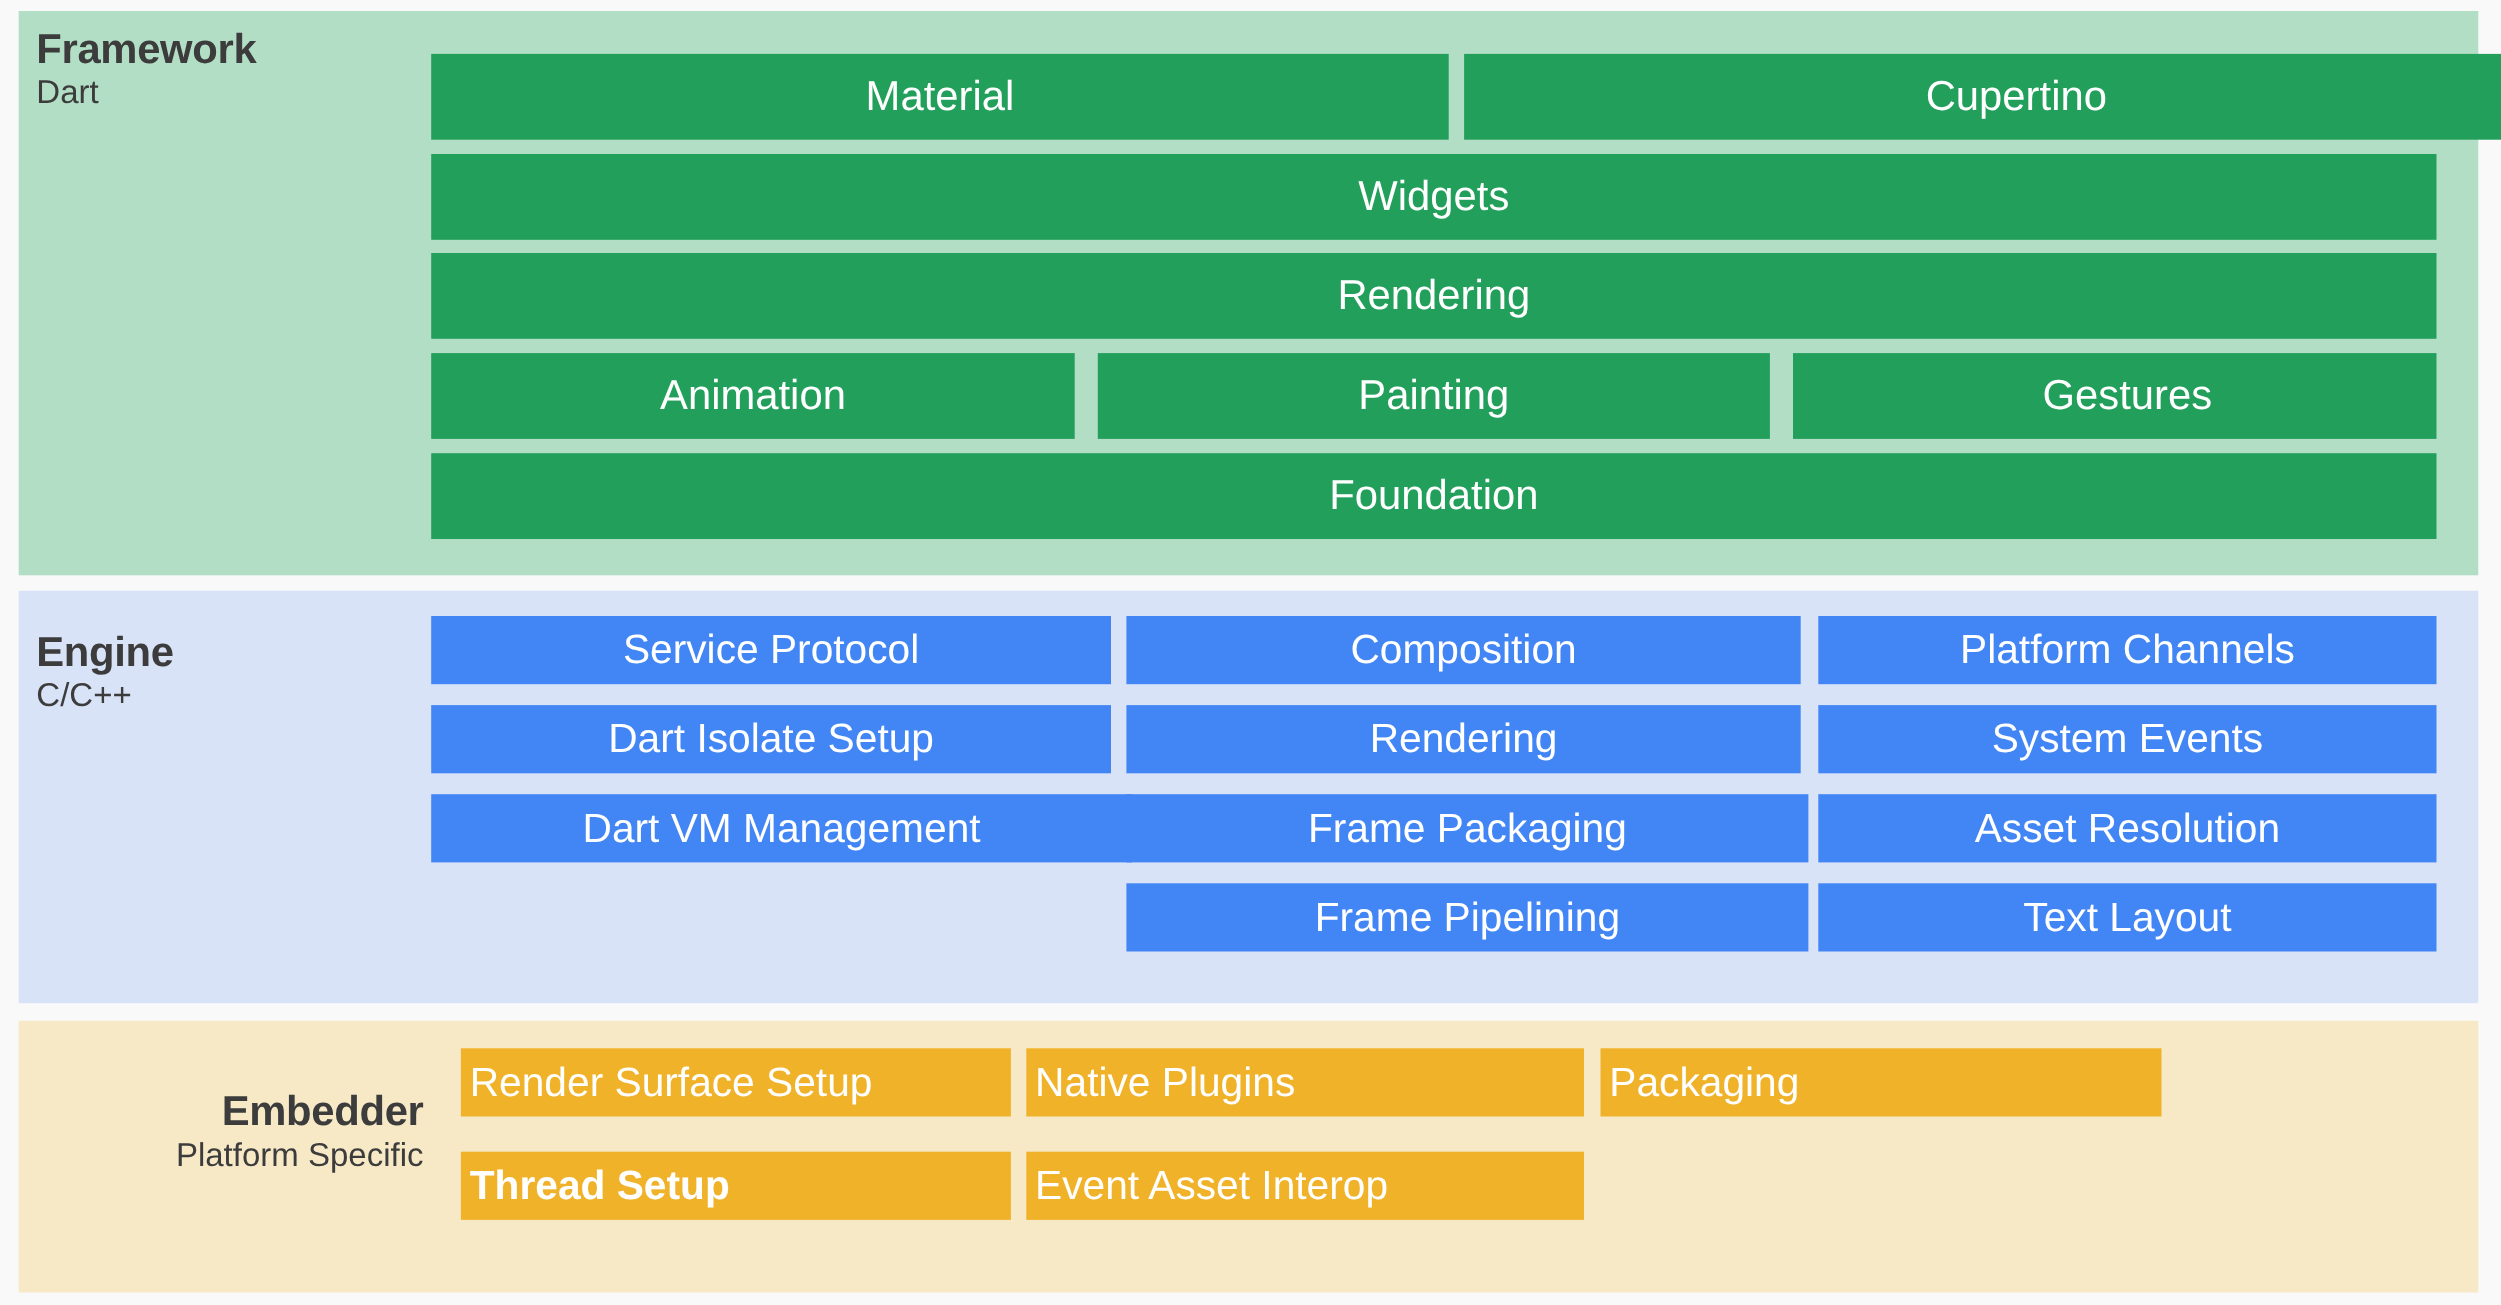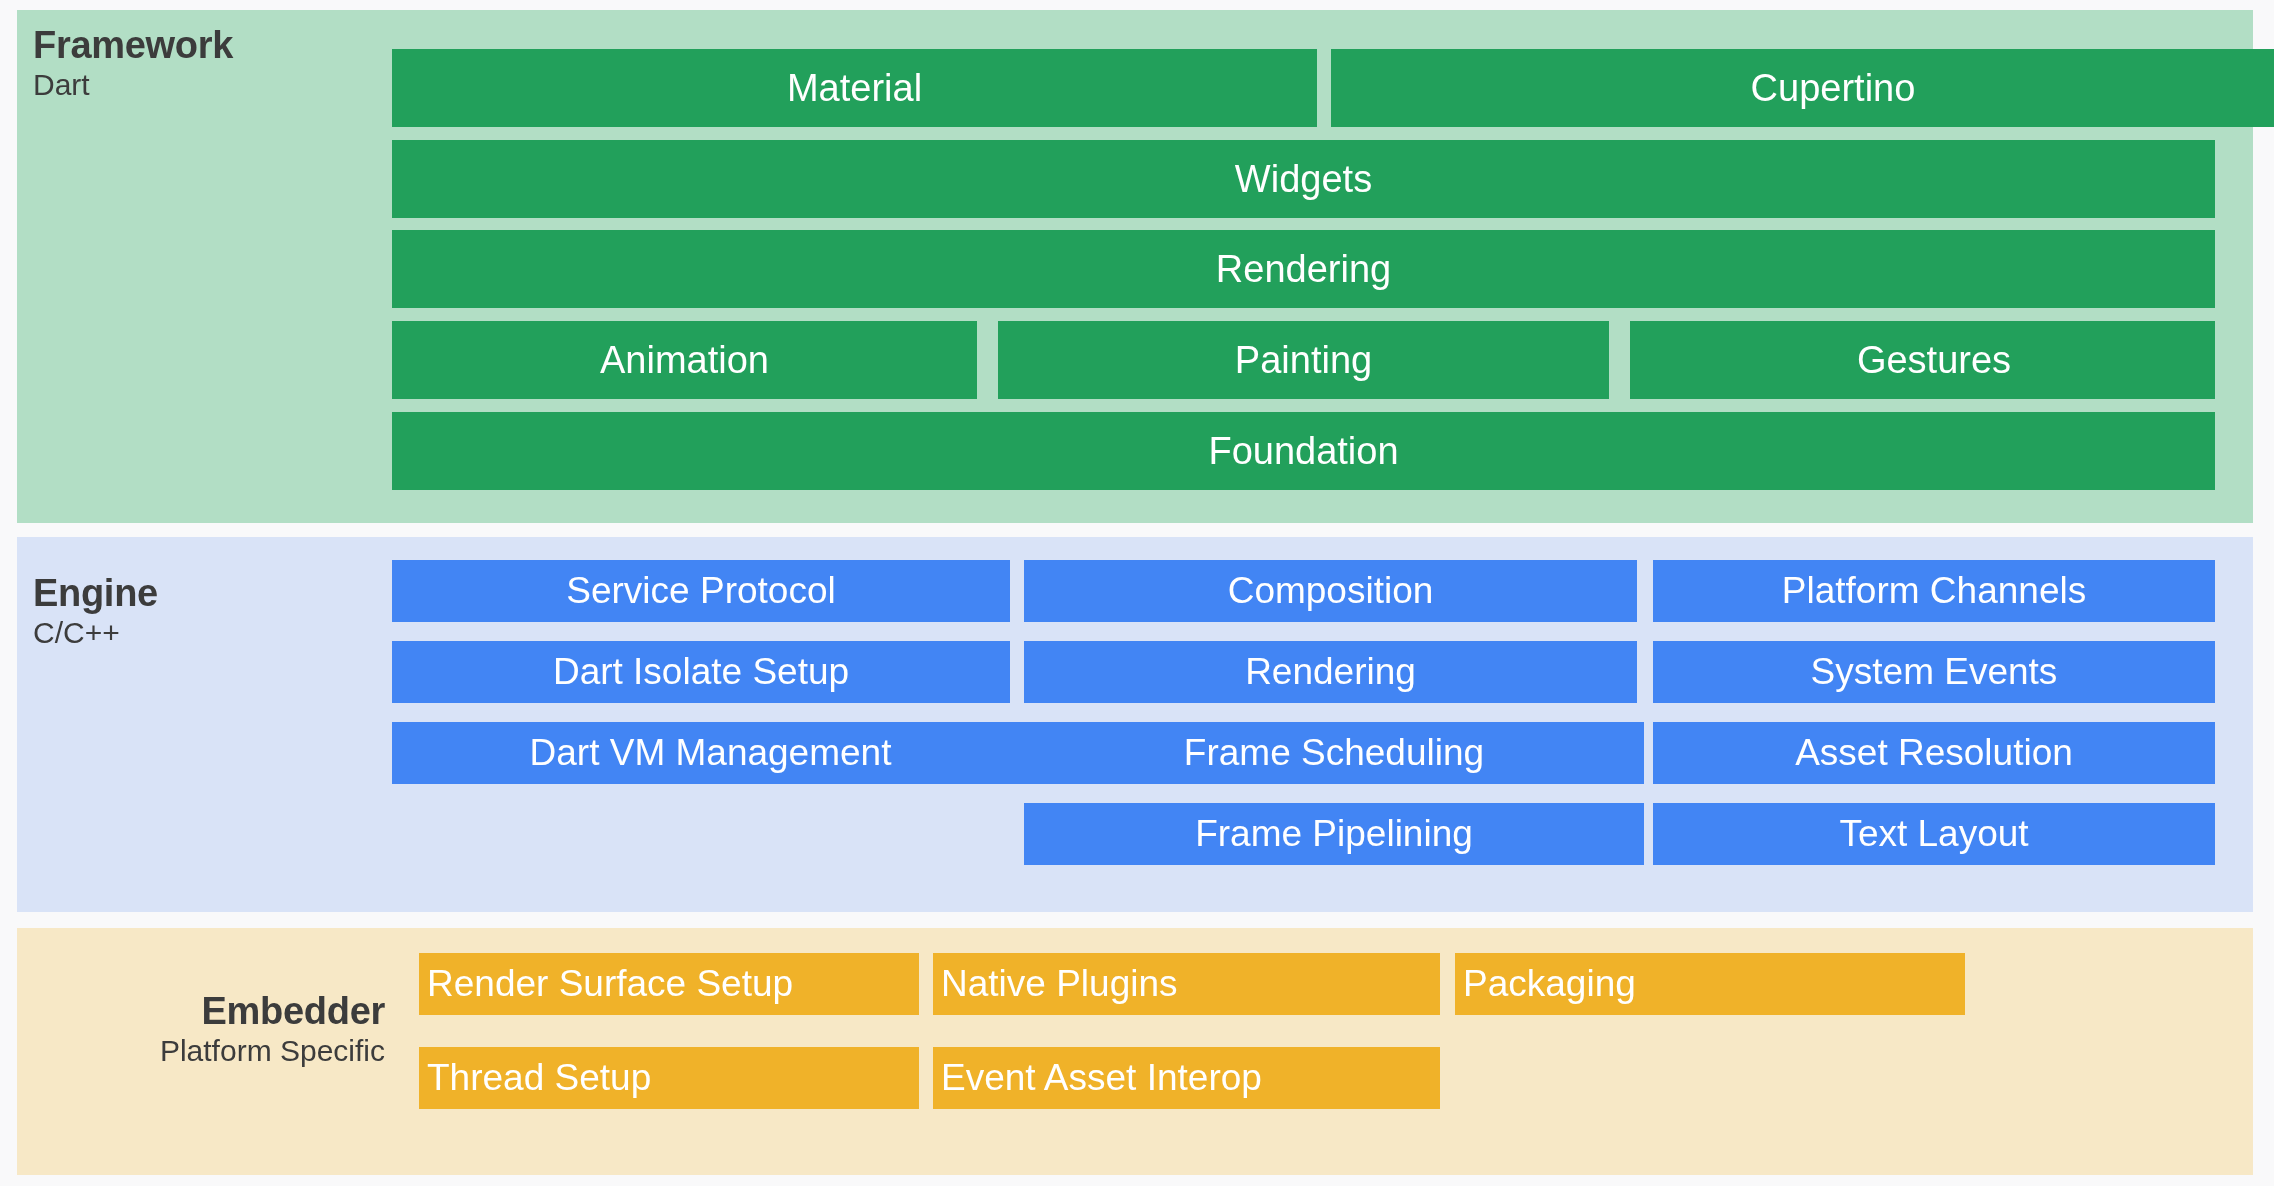--- a/index.html
+++ b/index.html
@@ -106,35 +106,35 @@
     <span class="name">Engine</span>
     <span class="sub">C/C++</span>
   </div>
 
   <div class="box box-blue center" style="left:392px; top:560px; width:618px; height:62px;">Service Protocol</div>
   <div class="box box-blue center" style="left:392px; top:641px; width:618px; height:62px;">Dart Isolate Setup</div>
   <div class="box box-blue center" style="left:392px; top:722px; width:637px; height:62px;">Dart VM Management</div>
 
   <div class="box box-blue center" style="left:1024px; top:560px; width:613px; height:62px;">Composition</div>
   <div class="box box-blue center" style="left:1024px; top:641px; width:613px; height:62px;">Rendering</div>
-  <div class="box box-blue center" style="left:1024px; top:722px; width:620px; height:62px;">Frame Scheduling</div>
+  <div class="box box-blue center" style="left:1024px; top:722px; width:620px; height:62px;">Frame Packaging</div>
   <div class="box box-blue center" style="left:1024px; top:803px; width:620px; height:62px;">Frame Pipelining</div>
 
   <div class="box box-blue center" style="left:1653px; top:560px; width:562px; height:62px;">Platform Channels</div>
   <div class="box box-blue center" style="left:1653px; top:641px; width:562px; height:62px;">System Events</div>
   <div class="box box-blue center" style="left:1653px; top:722px; width:562px; height:62px;">Asset Resolution</div>
   <div class="box box-blue center" style="left:1653px; top:803px; width:562px; height:62px;">Text Layout</div>
 
   <div class="layer layer-embedder"></div>
 
   <div class="layer-title title-embedder" style="top:990px;">
     <span class="name">Embedder</span>
     <span class="sub">Platform Specific</span>
   </div>
 
   <div class="box box-orange left" style="left:419px; top:953px; width:500px; height:62px;">Render Surface Setup</div>
   <div class="box box-orange left" style="left:933px; top:953px; width:507px; height:62px;">Native Plugins</div>
   <div class="box box-orange left" style="left:1455px; top:953px; width:510px; height:62px;">Packaging</div>
 
-  <div class="box box-orange left" style="left:419px; top:1047px; width:500px; height:62px;">Thread Setup</div>
+  <div class="box box-orange left" style="left:419px; top:1047px; width:500px; height:62px;font-weight:bold;">Thread Setup</div>
   <div class="box box-orange left" style="left:933px; top:1047px; width:507px; height:62px;">Event Asset Interop</div>
 
 </div>
 
 </body></html>

